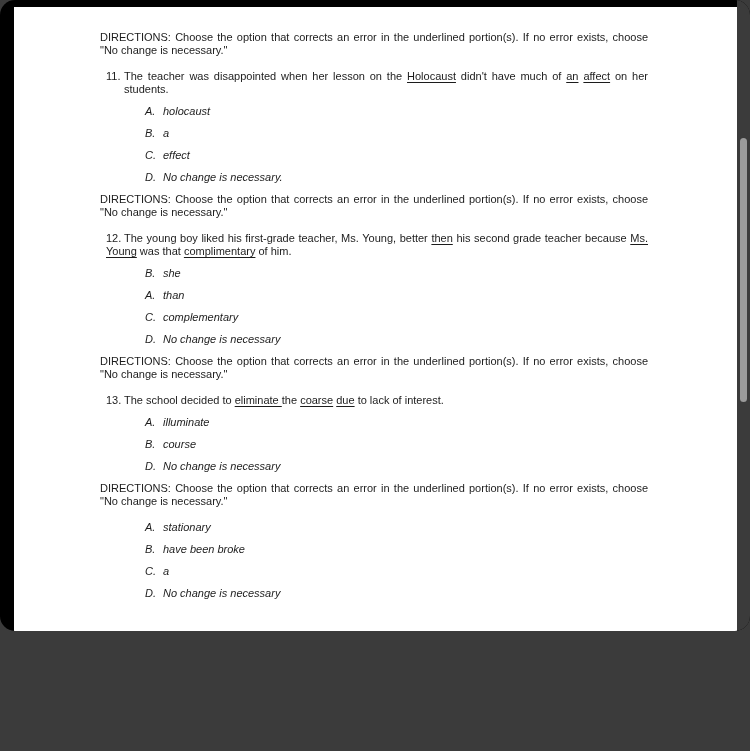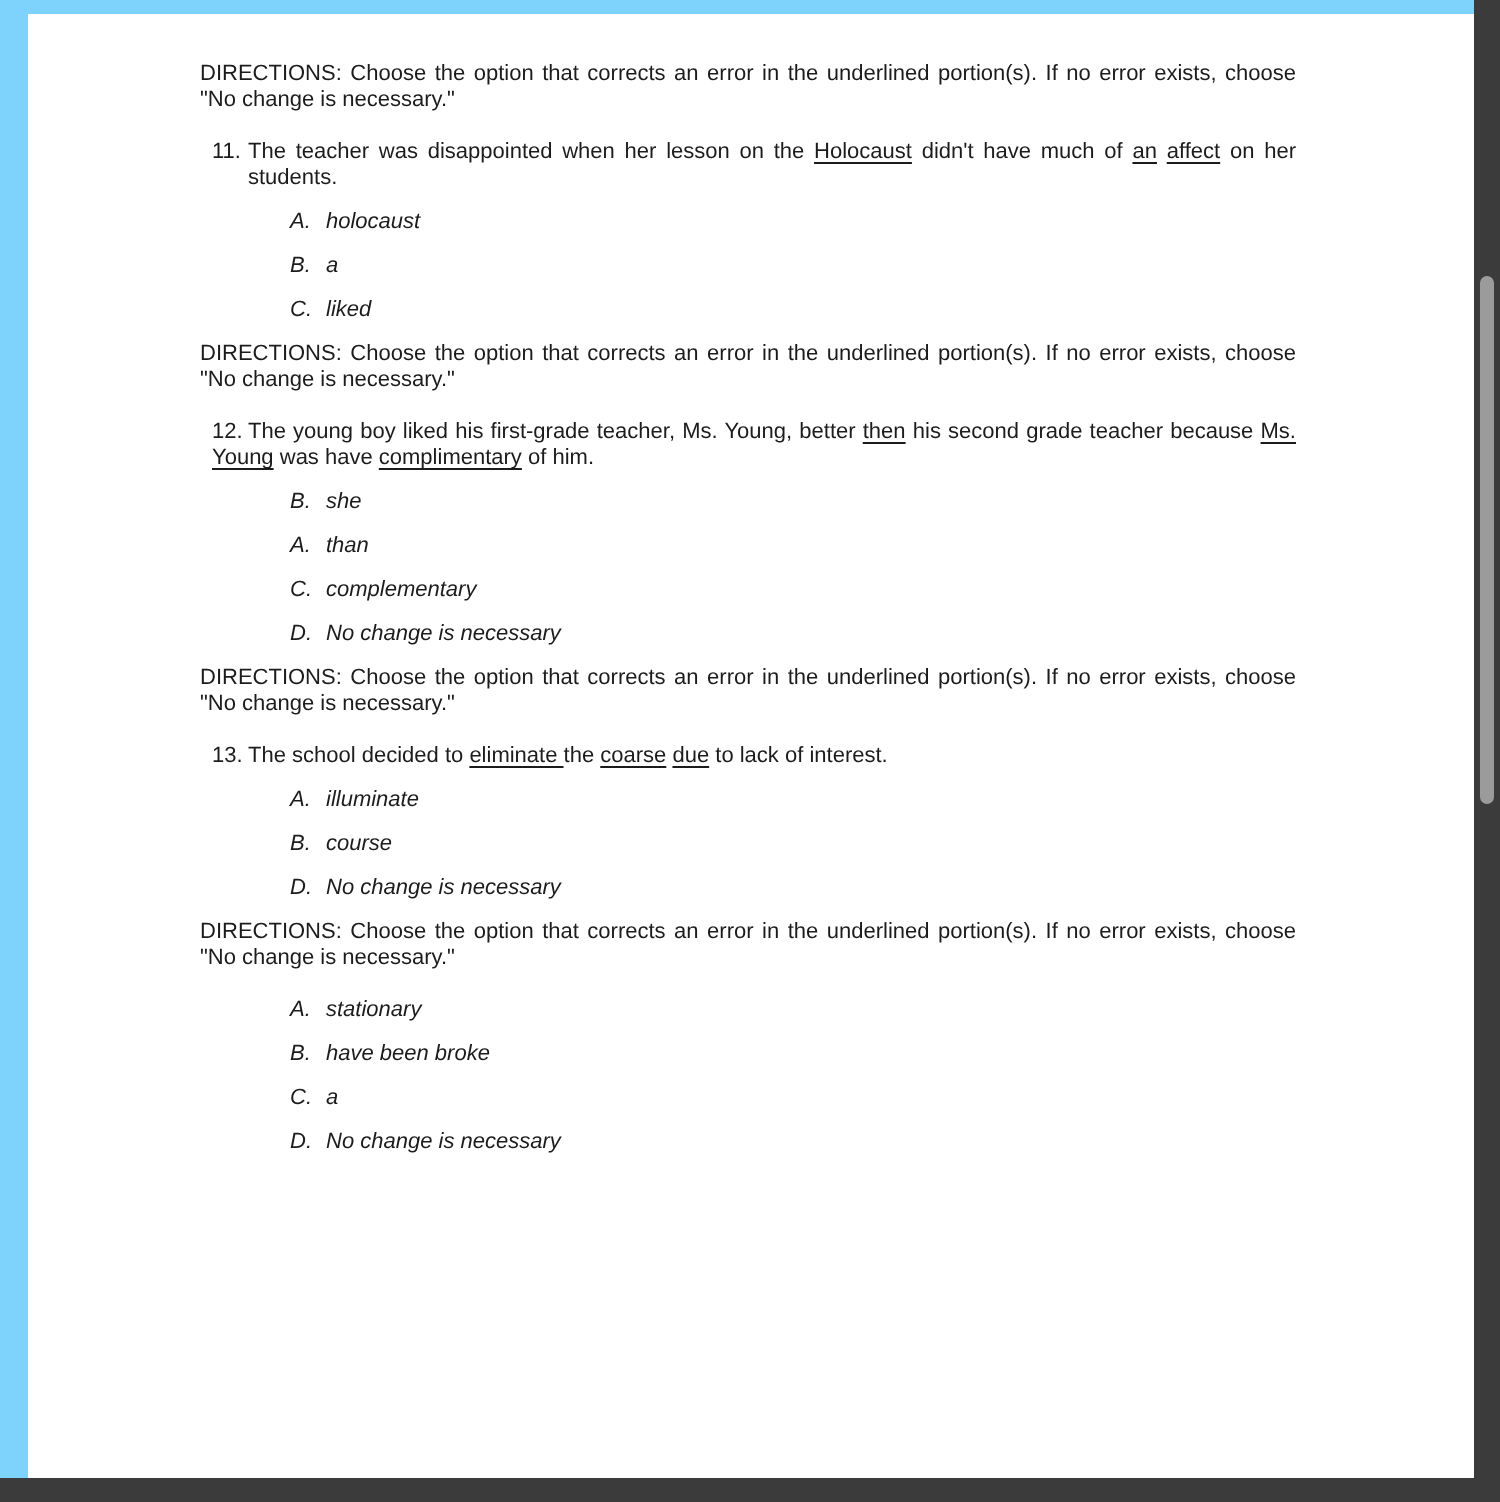--- a/index.html
+++ b/index.html
@@ -4,23 +4,24 @@
 <style>
   html, body { margin: 0; padding: 0; }
   body {
     width: 750px; height: 751px;
     background: #3b3b3b;
     font-family: "Liberation Sans", sans-serif;
     -webkit-font-smoothing: antialiased;
   }
   .screen {
     position: relative;
-    width: 750px; height: 739px;
-    background: #7dd3fc;
+    width: 750px; height: 631px;
+    background: #000000;
     overflow: hidden;
+    border-radius: 15px;
   }
   .page {
     position: absolute;
     left: 14px; top: 7px;
     width: 723px; height: 744px;
     background: #ffffff;
     box-sizing: border-box;
     padding: 24px 89px 20px 86px;
     color: #1c1c1c;
     font-size: 11px;
@@ -72,27 +73,28 @@
 
 <div class="screen">
   <div class="page">
     <div>
   <section>
     <p class="directions">DIRECTIONS: Choose the option that corrects an error in the underlined portion(s). If no error exists, choose "No change is necessary."</p>
     <p class="stem"><span class="qnum">11.</span><span>The teacher was disappointed when her lesson on the </span><span class="u">Holocaust</span><span> didn't have much of </span><span class="u">an</span><span> </span><span class="u">affect</span><span> on her students.</span></p>
     <div class="options">
             <div class="option"><span class="letter">A.</span><span>holocaust</span></div>
             <div class="option"><span class="letter">B.</span><span>a</span></div>
-            <div class="option"><span class="letter">C.</span><span>liked</span></div>
+            <div class="option"><span class="letter">C.</span><span>effect</span></div>
+            <div class="option"><span class="letter">D.</span><span>No change is necessary.</span></div>
           </div>
   </section>
 
   <section>
     <p class="directions">DIRECTIONS: Choose the option that corrects an error in the underlined portion(s). If no error exists, choose "No change is necessary."</p>
-    <p class="stem no-hang"><span class="qnum">12.</span><span>The young boy liked his first-grade teacher, Ms. Young, better </span><span class="u">then</span><span> his second grade teacher because </span><span class="u">Ms. Young</span><span> was have </span><span class="u">complimentary</span><span> of him.</span></p>
+    <p class="stem no-hang"><span class="qnum">12.</span><span>The young boy liked his first-grade teacher, Ms. Young, better </span><span class="u">then</span><span> his second grade teacher because </span><span class="u">Ms. Young</span><span> was that </span><span class="u">complimentary</span><span> of him.</span></p>
     <div class="options">
             <div class="option"><span class="letter">B.</span><span>she</span></div>
             <div class="option"><span class="letter">A.</span><span>than</span></div>
             <div class="option"><span class="letter">C.</span><span>complementary</span></div>
             <div class="option"><span class="letter">D.</span><span>No change is necessary</span></div>
           </div>
   </section>
 
   <section>
     <p class="directions">DIRECTIONS: Choose the option that corrects an error in the underlined portion(s). If no error exists, choose "No change is necessary."</p>

